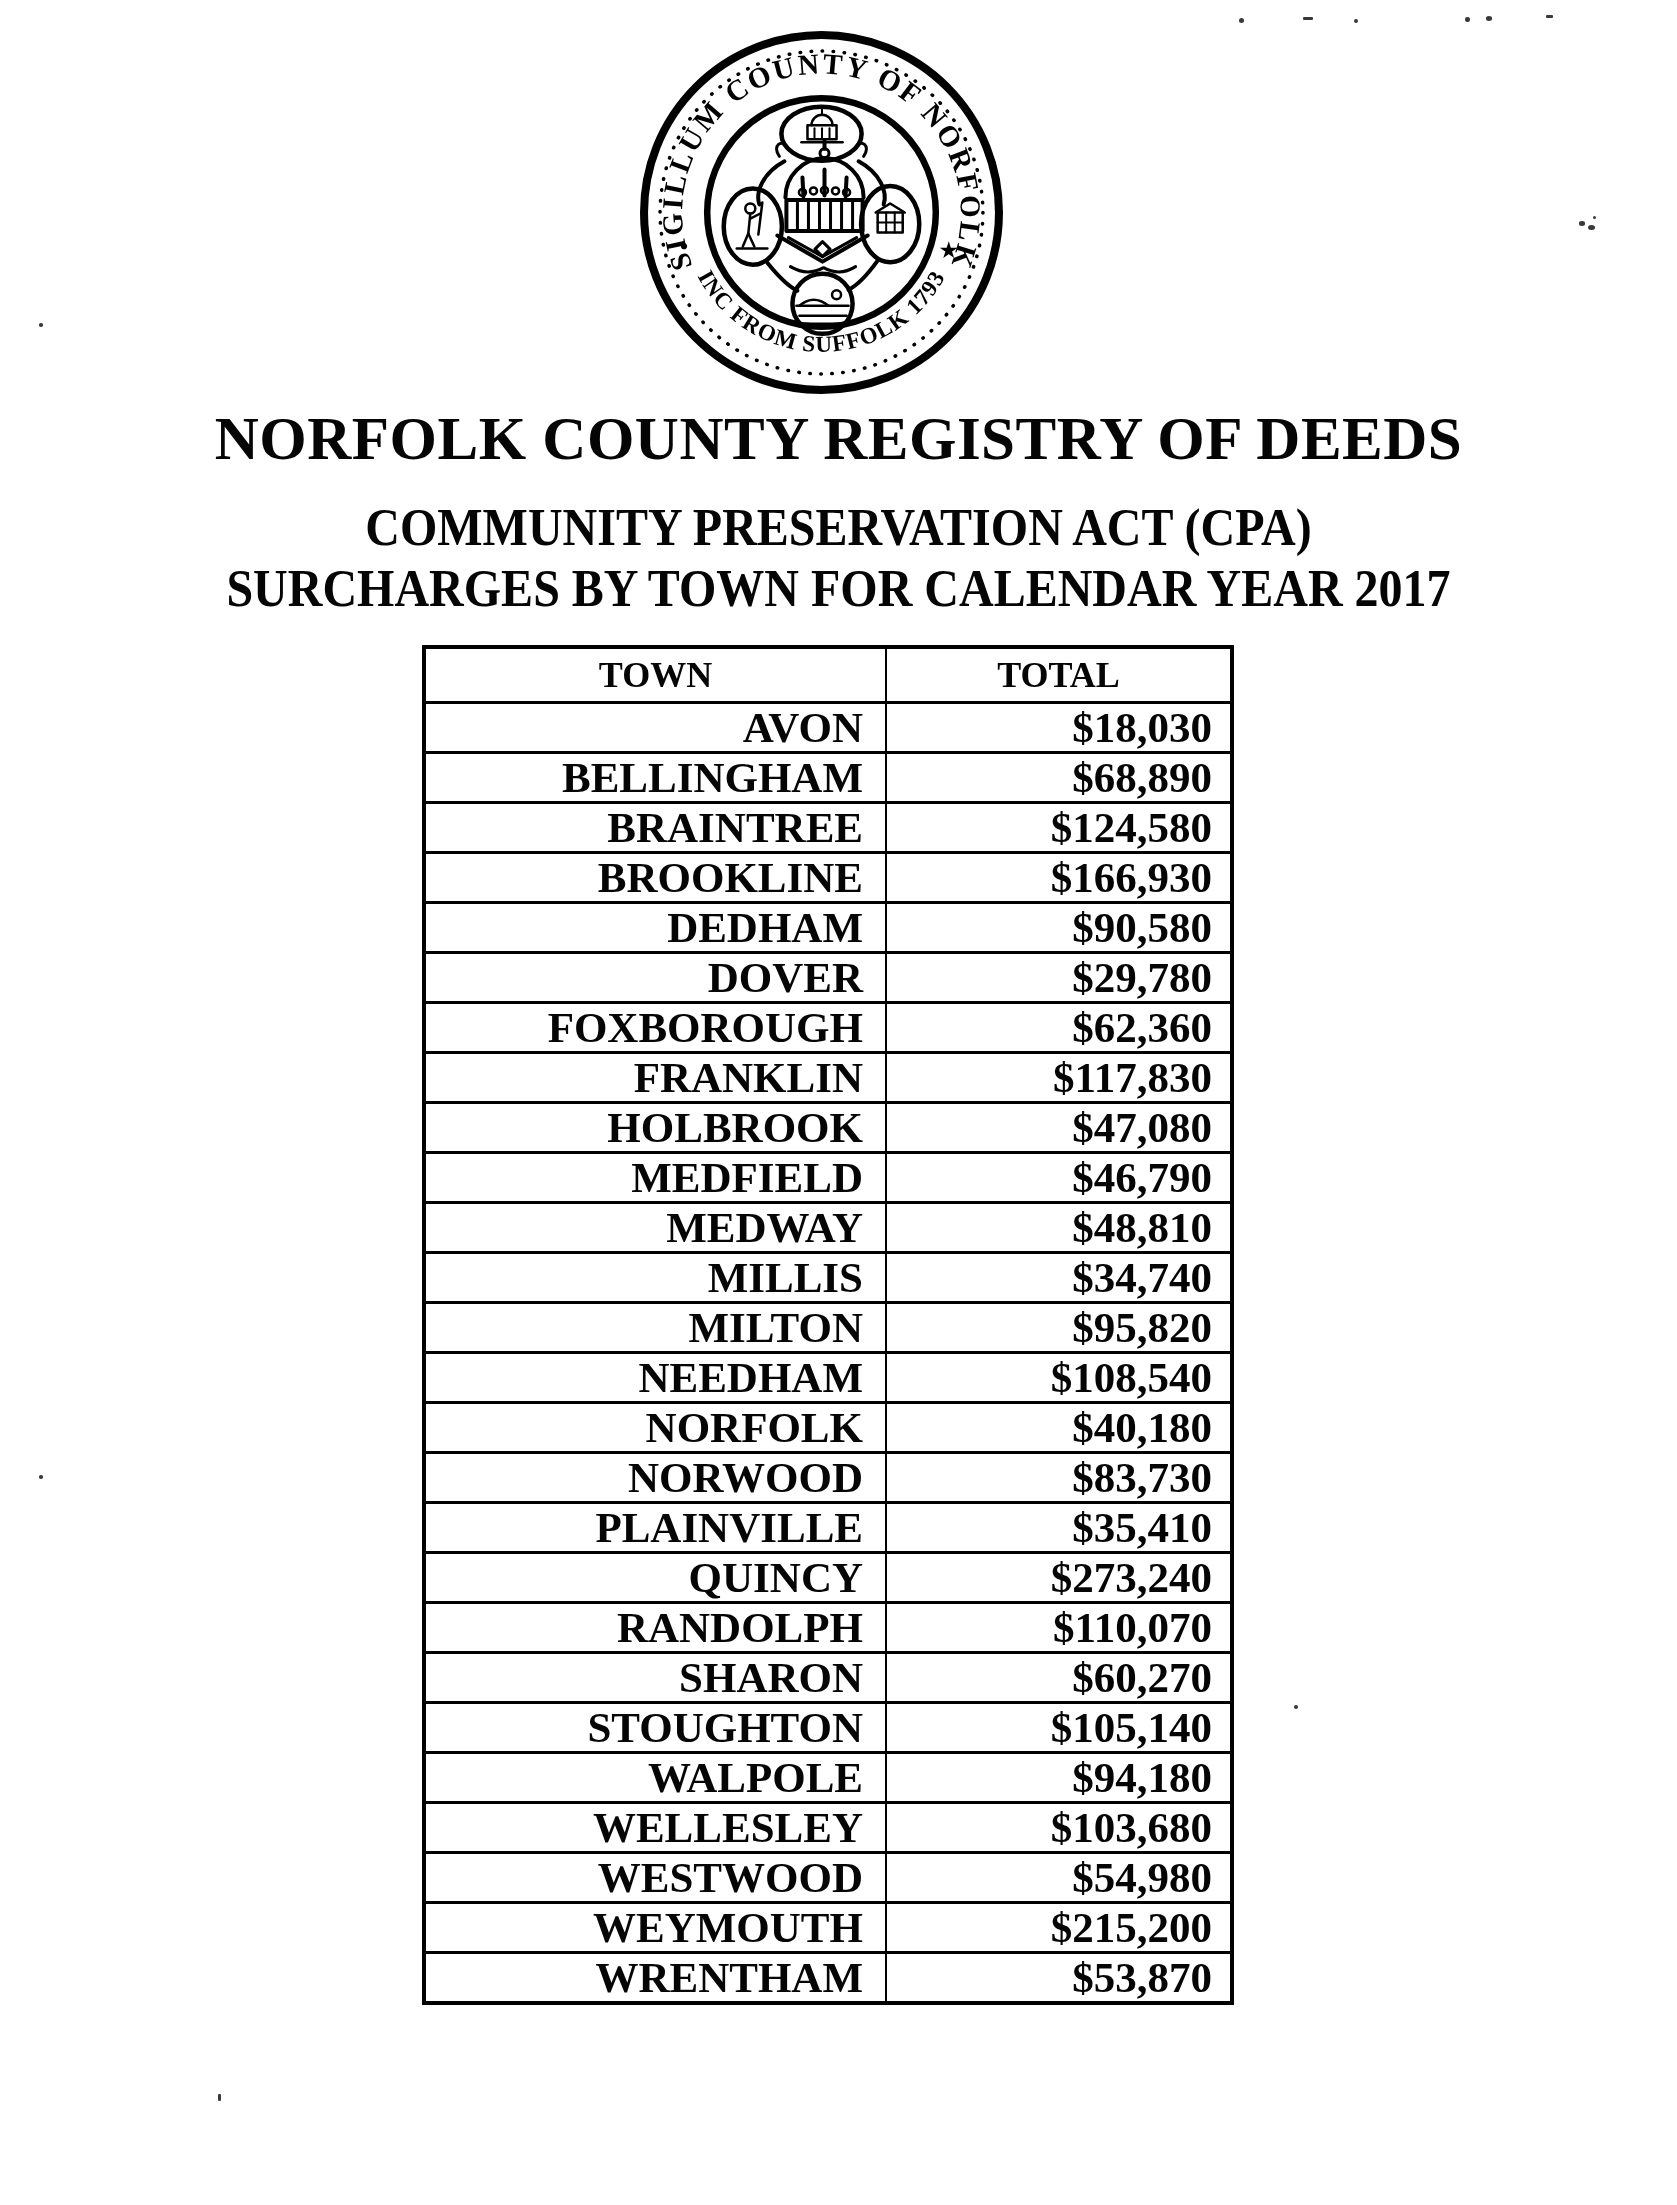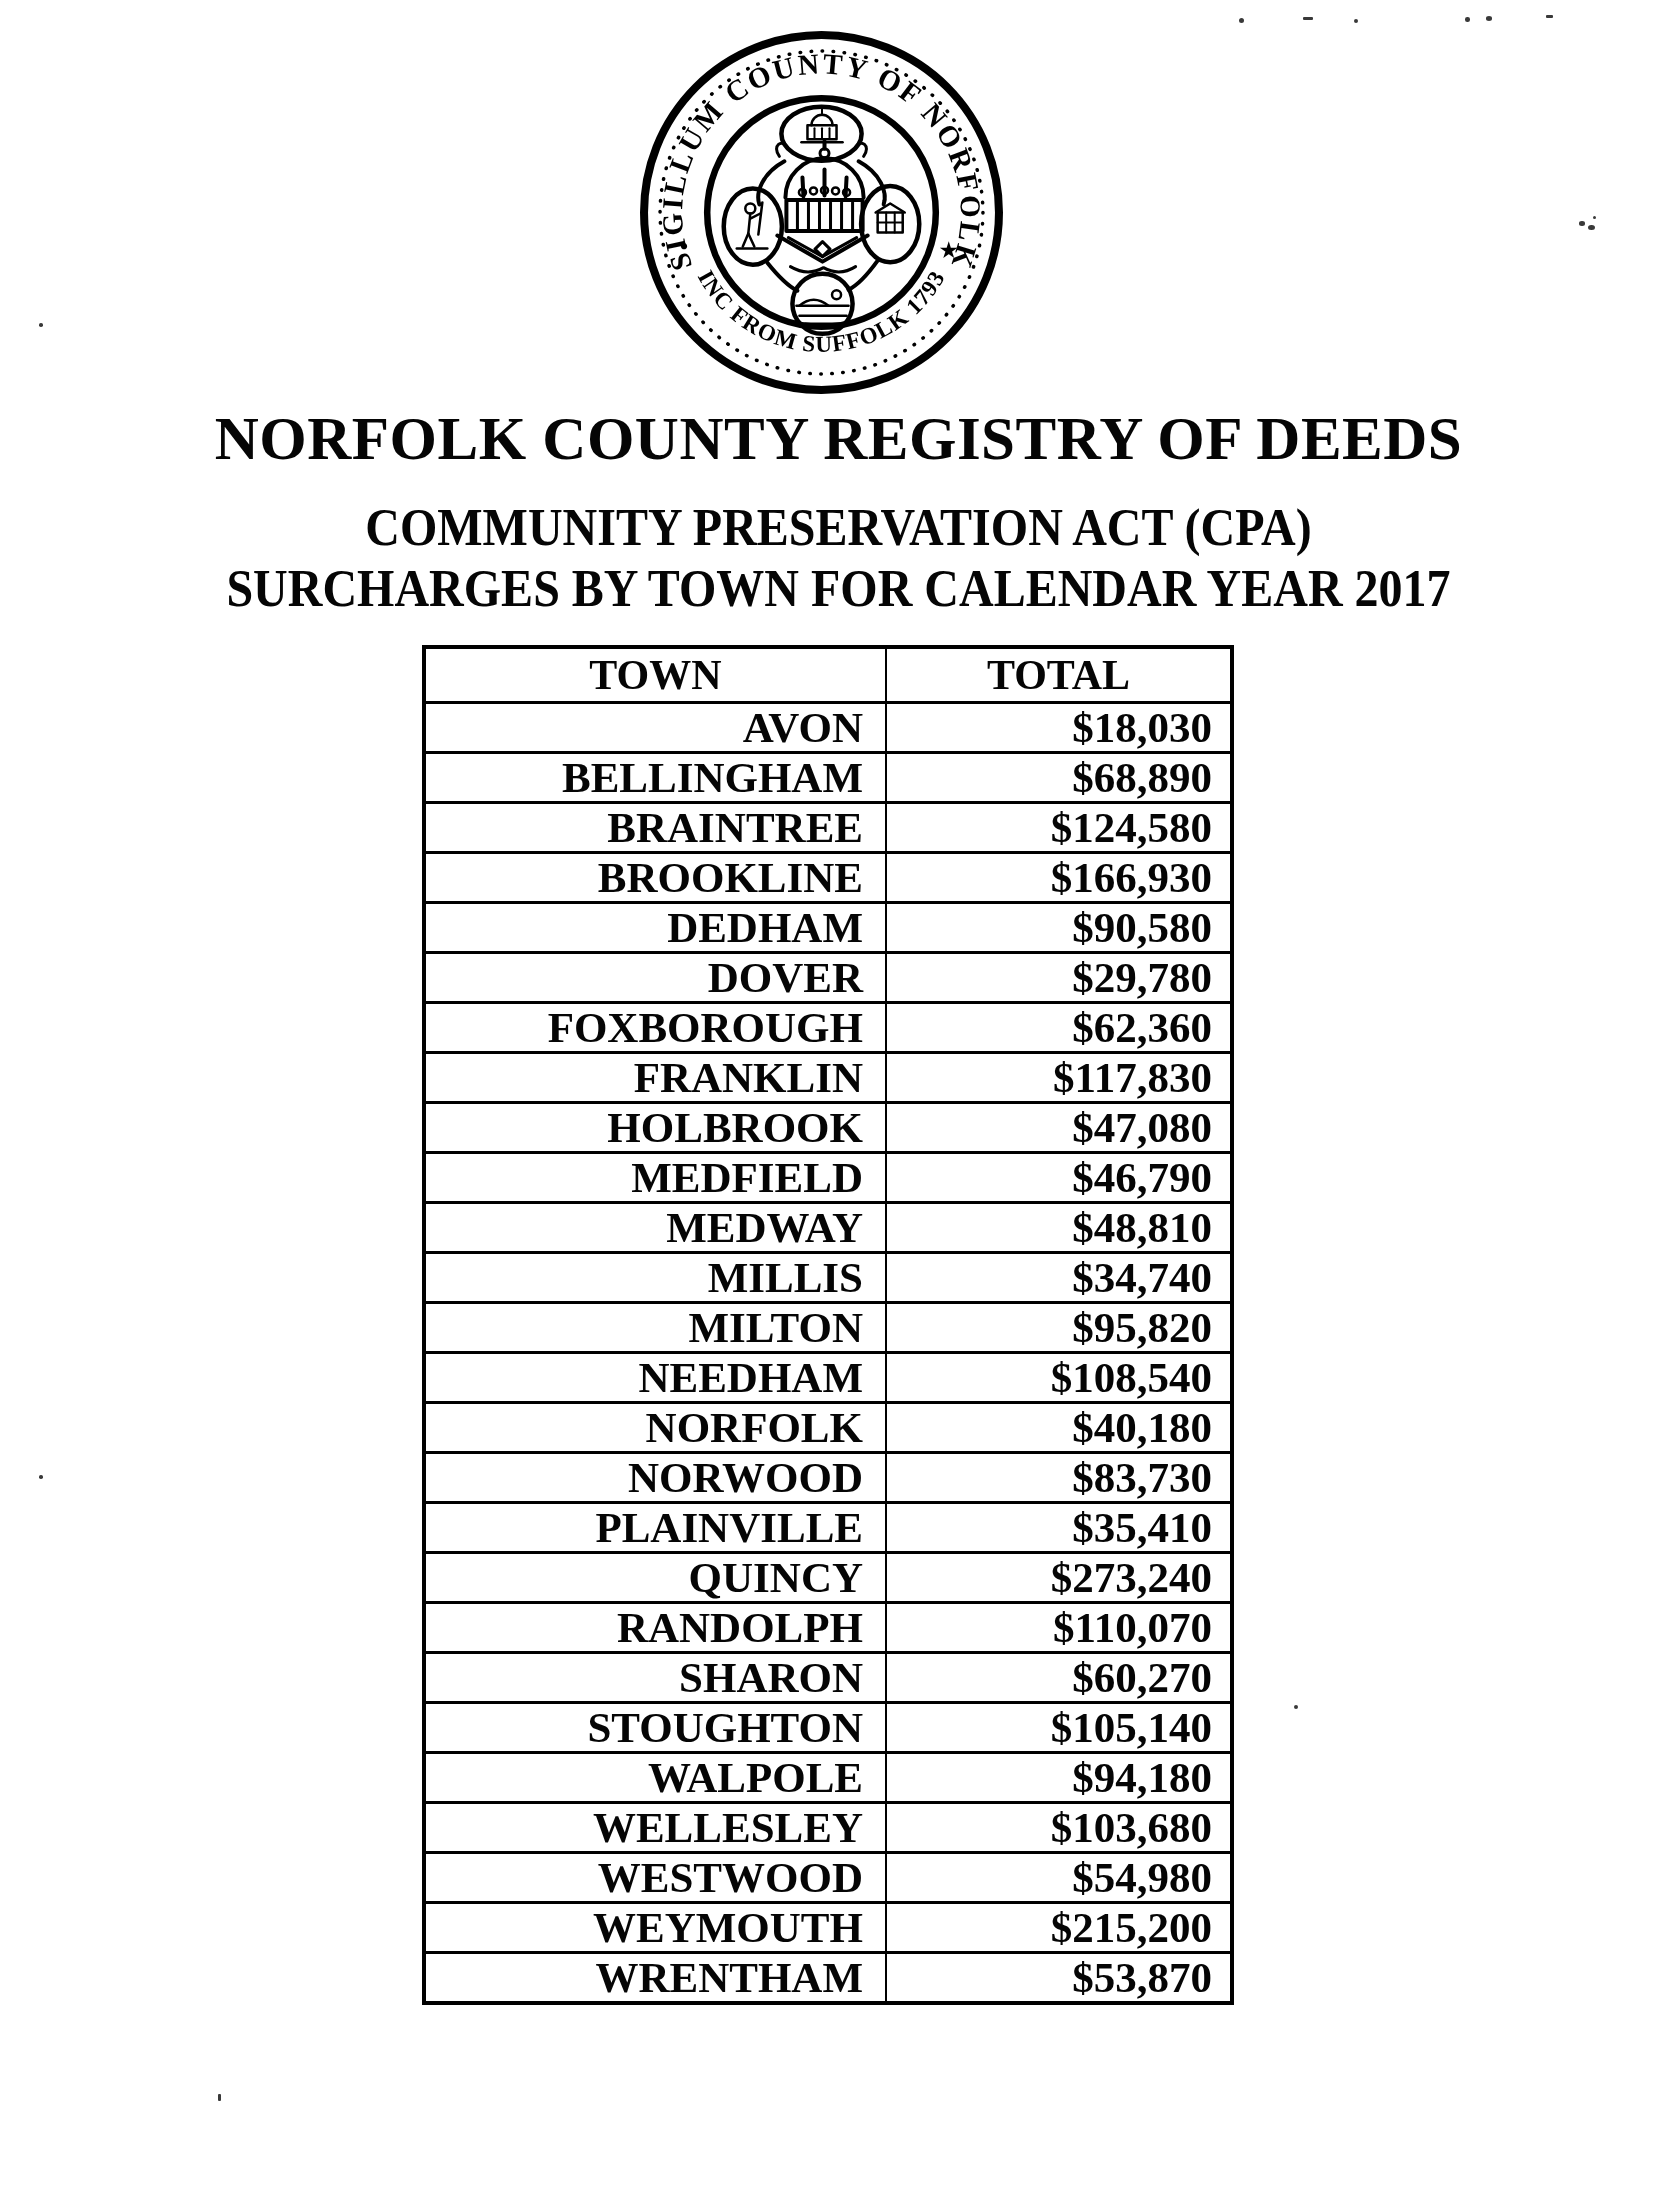--- a/index.html
+++ b/index.html
@@ -29,21 +29,21 @@
     border:4.5px solid #000;
     font-weight:bold;color:#050505;
   }
   table.cpa col.c-town{width:462px;}
   table.cpa col.c-total{width:346px;}
   table.cpa th,table.cpa td{
     border-left:2px solid #000;border-right:2px solid #000;
     border-top:3.5px solid #000;border-bottom:3.5px solid #000;
     overflow:visible;white-space:nowrap;
   }
-  table.cpa th{height:50px;font-size:42px;text-align:center;font-weight:bold;}
+  table.cpa th{height:50px;font-size:36px;text-align:center;font-weight:bold;}
   table.cpa td{height:45px;font-size:43px;line-height:45px;}
   td.town{text-align:right;padding-right:22px;}
   td.total{text-align:right;padding-right:18px;}
   
   .seal{position:absolute;left:636px;top:27px;width:371px;height:371px;}
   .seal text{font-family:"Liberation Serif","DejaVu Serif",serif;font-weight:bold;fill:#000;}
   .seal .art{stroke:#000;fill:none;stroke-linecap:round;stroke-linejoin:round;}
   
   .speck{position:absolute;background:#161616;border-radius:50%;opacity:.85;}
   .speck.dash{border-radius:1px;}

